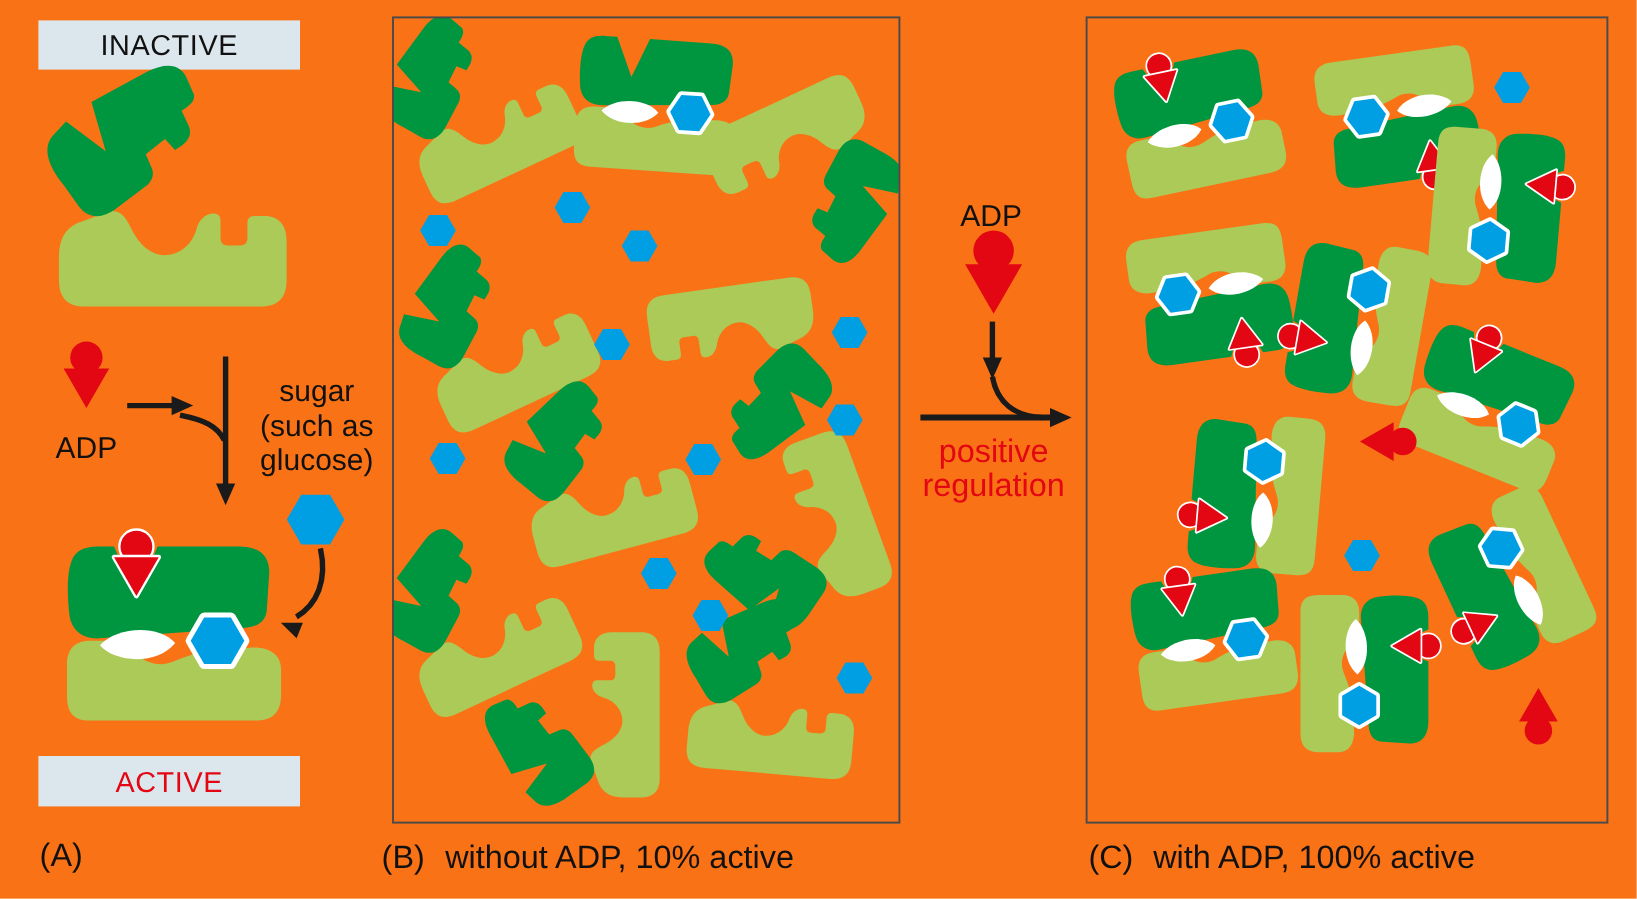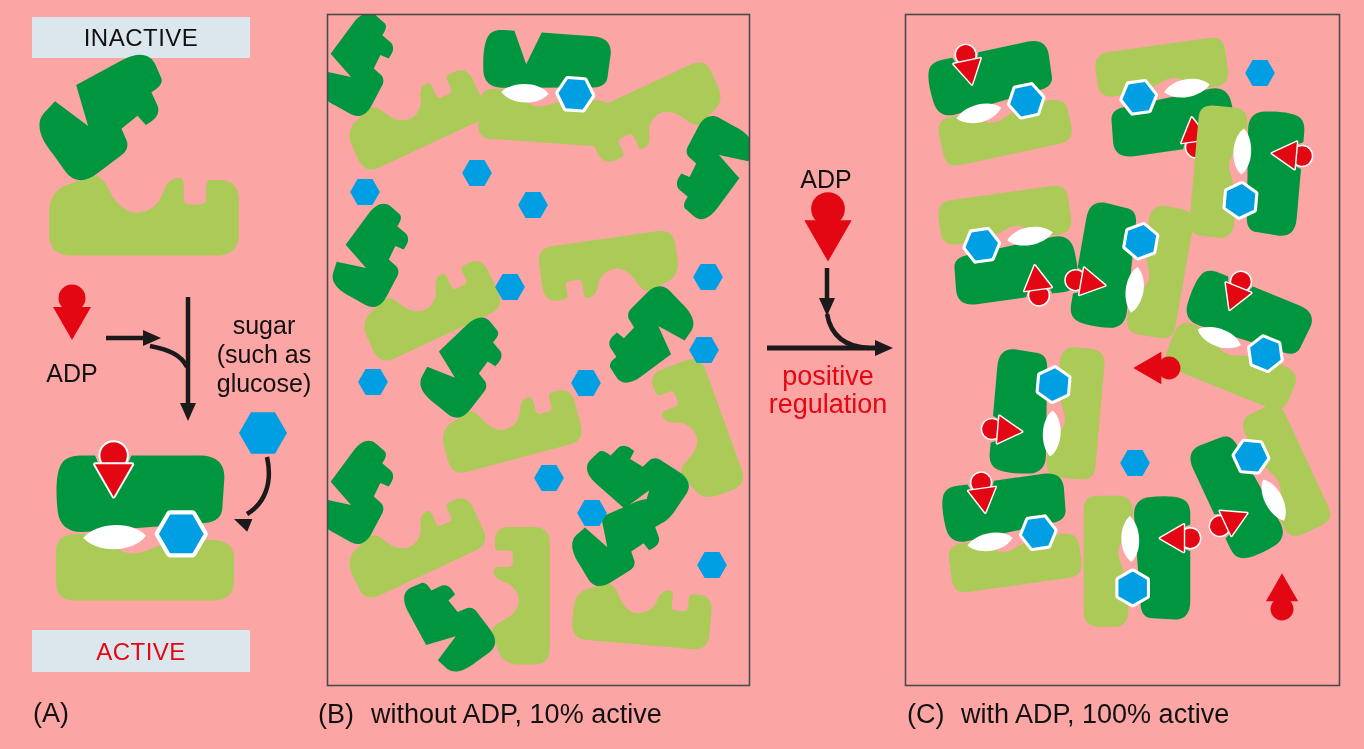--- a/index.html
+++ b/index.html
@@ -1,16 +1,16 @@
 <!DOCTYPE html>
 <html style="--dark: #009640; --light: #ABCA58; --blue: #009FE3; --red: #E30613; --labelbg: #DCE6ED; --border: #4a4a4a; --ink: #111111;"><head>
 <meta charset="utf-8">
 <style>
   html,body{margin:0;padding:0;background:#ffffff;}
-  .stage{position:relative;width:1364px;height:749px;background:#fca5a5;overflow:hidden;
+  .stage{position:relative;width:1364px;height:749px;background:#f97316;overflow:hidden;
          font-family:"Liberation Sans","DejaVu Sans",sans-serif;}
   svg{position:absolute;left:0;top:0;}
   :root{
     --dark:#009640; --light:#ABCA58; --blue:#009FE3; --red:#E30613;
     --labelbg:#DCE6ED; --ink:#111111; --border:#4a4a4a;
   }
   .c-dark{fill:var(--dark);}
   .c-light{fill:var(--light);}
   .c-blue{fill:var(--blue);}
   .c-red{fill:var(--red);}

